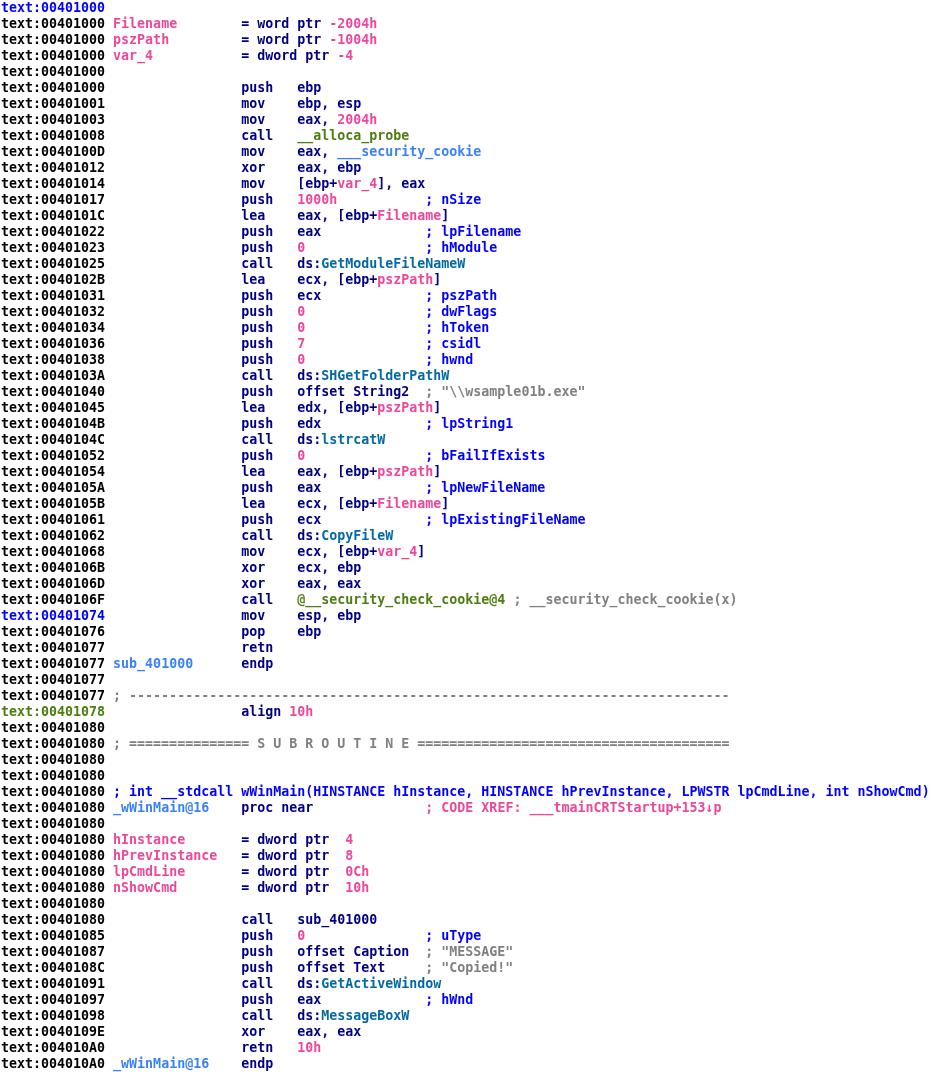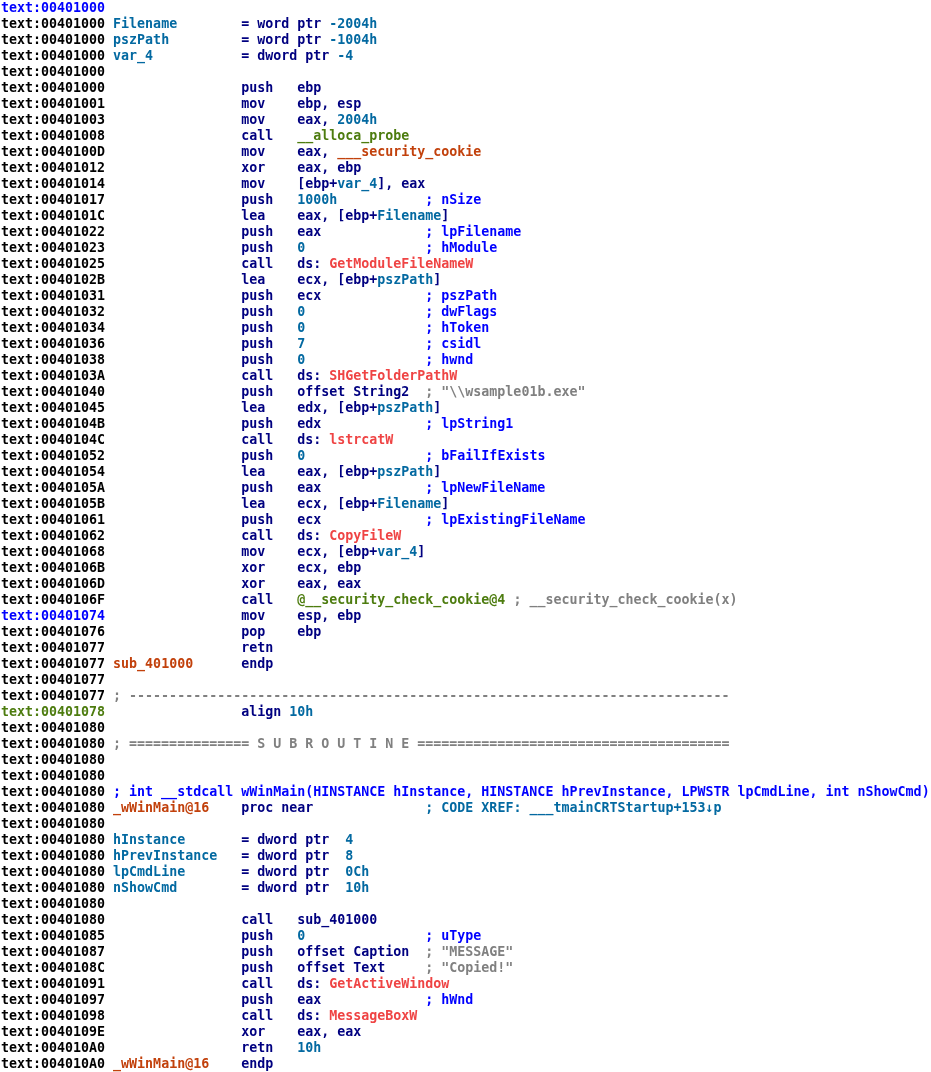--- a/index.html
+++ b/index.html
@@ -10,23 +10,23 @@
     font-size:13.3px;
     line-height:16px;
     white-space:pre;
     padding-left:1px;
   }
   .line{height:16px;}
   .a-def{color:#000000;}
   .a-hl{color:#0000ff;}
   .a-dim{color:#4d7c0f;}
   .c-code{color:#000080;}
-  .c-num{color:#0369a1;}
+  .c-num{color:#ec4899;}
   .c-autocmt{color:#0000ff;text-align:right;}
   .c-graycmt{color:#808080;}
-  .c-import{color:#ef4444;margin-left:8px;}
+  .c-import{color:#0369a1;}
   .c-libfn{color:#4d7c0f;}
-  .c-pub{color:#c2410c;}
+  .c-pub{color:#3b82f6;}
 </style>
 </head>
 <body>
 
 <div id="listing"><div class="line"><span class="addr a-hl">text:00401000</span></div><div class="line"><span class="addr a-def">text:00401000</span><span class="c-code"> </span><span class="c-num">Filename</span><span class="c-code">        </span><span class="c-code">= word ptr </span><span class="c-num">-2004h</span></div><div class="line"><span class="addr a-def">text:00401000</span><span class="c-code"> </span><span class="c-num">pszPath</span><span class="c-code">         </span><span class="c-code">= word ptr </span><span class="c-num">-1004h</span></div><div class="line"><span class="addr a-def">text:00401000</span><span class="c-code"> </span><span class="c-num">var_4</span><span class="c-code">           </span><span class="c-code">= dword ptr </span><span class="c-num">-4</span></div><div class="line"><span class="addr a-def">text:00401000</span></div><div class="line"><span class="addr a-def">text:00401000</span><span class="c-code">                 push   ebp</span></div><div class="line"><span class="addr a-def">text:00401001</span><span class="c-code">                 mov    ebp, esp</span></div><div class="line"><span class="addr a-def">text:00401003</span><span class="c-code">                 mov    eax, </span><span class="c-num">2004h</span></div><div class="line"><span class="addr a-def">text:00401008</span><span class="c-code">                 call   </span><span class="c-libfn">__alloca_probe</span></div><div class="line"><span class="addr a-def">text:0040100D</span><span class="c-code">                 mov    eax, </span><span class="c-pub">___security_cookie</span></div><div class="line"><span class="addr a-def">text:00401012</span><span class="c-code">                 xor    eax, ebp</span></div><div class="line"><span class="addr a-def">text:00401014</span><span class="c-code">                 mov    [ebp+</span><span class="c-num">var_4</span><span class="c-code">], eax</span></div><div class="line"><span class="addr a-def">text:00401017</span><span class="c-code">                 push   </span><span class="c-num">1000h</span><span class="c-code">           </span><span class="c-autocmt">; nSize</span></div><div class="line"><span class="addr a-def">text:0040101C</span><span class="c-code">                 lea    eax, [ebp+</span><span class="c-num">Filename</span><span class="c-code">]</span></div><div class="line"><span class="addr a-def">text:00401022</span><span class="c-code">                 push   eax             </span><span class="c-autocmt">; lpFilename</span></div><div class="line"><span class="addr a-def">text:00401023</span><span class="c-code">                 push   </span><span class="c-num">0</span><span class="c-code">               </span><span class="c-autocmt">; hModule</span></div><div class="line"><span class="addr a-def">text:00401025</span><span class="c-code">                 call   ds:</span><span class="c-import">GetModuleFileNameW</span></div><div class="line"><span class="addr a-def">text:0040102B</span><span class="c-code">                 lea    ecx, [ebp+</span><span class="c-num">pszPath</span><span class="c-code">]</span></div><div class="line"><span class="addr a-def">text:00401031</span><span class="c-code">                 push   ecx             </span><span class="c-autocmt">; pszPath</span></div><div class="line"><span class="addr a-def">text:00401032</span><span class="c-code">                 push   </span><span class="c-num">0</span><span class="c-code">               </span><span class="c-autocmt">; dwFlags</span></div><div class="line"><span class="addr a-def">text:00401034</span><span class="c-code">                 push   </span><span class="c-num">0</span><span class="c-code">               </span><span class="c-autocmt">; hToken</span></div><div class="line"><span class="addr a-def">text:00401036</span><span class="c-code">                 push   </span><span class="c-num">7</span><span class="c-code">               </span><span class="c-autocmt">; csidl</span></div><div class="line"><span class="addr a-def">text:00401038</span><span class="c-code">                 push   </span><span class="c-num">0</span><span class="c-code">               </span><span class="c-autocmt">; hwnd</span></div><div class="line"><span class="addr a-def">text:0040103A</span><span class="c-code">                 call   ds:</span><span class="c-import">SHGetFolderPathW</span></div><div class="line"><span class="addr a-def">text:00401040</span><span class="c-code">                 push   offset </span><span class="c-code">String2</span><span class="c-code">  </span><span class="c-graycmt">; "\\wsample01b.exe"</span></div><div class="line"><span class="addr a-def">text:00401045</span><span class="c-code">                 lea    edx, [ebp+</span><span class="c-num">pszPath</span><span class="c-code">]</span></div><div class="line"><span class="addr a-def">text:0040104B</span><span class="c-code">                 push   edx             </span><span class="c-autocmt">; lpString1</span></div><div class="line"><span class="addr a-def">text:0040104C</span><span class="c-code">                 call   ds:</span><span class="c-import">lstrcatW</span></div><div class="line"><span class="addr a-def">text:00401052</span><span class="c-code">                 push   </span><span class="c-num">0</span><span class="c-code">               </span><span class="c-autocmt">; bFailIfExists</span></div><div class="line"><span class="addr a-def">text:00401054</span><span class="c-code">                 lea    eax, [ebp+</span><span class="c-num">pszPath</span><span class="c-code">]</span></div><div class="line"><span class="addr a-def">text:0040105A</span><span class="c-code">                 push   eax             </span><span class="c-autocmt">; lpNewFileName</span></div><div class="line"><span class="addr a-def">text:0040105B</span><span class="c-code">                 lea    ecx, [ebp+</span><span class="c-num">Filename</span><span class="c-code">]</span></div><div class="line"><span class="addr a-def">text:00401061</span><span class="c-code">                 push   ecx             </span><span class="c-autocmt">; lpExistingFileName</span></div><div class="line"><span class="addr a-def">text:00401062</span><span class="c-code">                 call   ds:</span><span class="c-import">CopyFileW</span></div><div class="line"><span class="addr a-def">text:00401068</span><span class="c-code">                 mov    ecx, [ebp+</span><span class="c-num">var_4</span><span class="c-code">]</span></div><div class="line"><span class="addr a-def">text:0040106B</span><span class="c-code">                 xor    ecx, ebp</span></div><div class="line"><span class="addr a-def">text:0040106D</span><span class="c-code">                 xor    eax, eax</span></div><div class="line"><span class="addr a-def">text:0040106F</span><span class="c-code">                 call   </span><span class="c-libfn">@__security_check_cookie@4</span><span class="c-code"> </span><span class="c-graycmt">; __security_check_cookie(x)</span></div><div class="line"><span class="addr a-hl">text:00401074</span><span class="c-code">                 mov    esp, ebp</span></div><div class="line"><span class="addr a-def">text:00401076</span><span class="c-code">                 pop    ebp</span></div><div class="line"><span class="addr a-def">text:00401077</span><span class="c-code">                 retn</span></div><div class="line"><span class="addr a-def">text:00401077</span><span class="c-code"> </span><span class="c-pub">sub_401000</span><span class="c-code">      endp</span></div><div class="line"><span class="addr a-def">text:00401077</span></div><div class="line"><span class="addr a-def">text:00401077</span><span class="c-graycmt"> ; ---------------------------------------------------------------------------</span></div><div class="line"><span class="addr a-dim">text:00401078</span><span class="c-code">                 align </span><span class="c-num">10h</span></div><div class="line"><span class="addr a-def">text:00401080</span></div><div class="line"><span class="addr a-def">text:00401080</span><span class="c-graycmt"> ; =============== S U B R O U T I N E =======================================</span></div><div class="line"><span class="addr a-def">text:00401080</span></div><div class="line"><span class="addr a-def">text:00401080</span></div><div class="line"><span class="addr a-def">text:00401080</span><span class="c-autocmt"> ; int __stdcall wWinMain(HINSTANCE hInstance, HINSTANCE hPrevInstance, LPWSTR lpCmdLine, int nShowCmd)</span></div><div class="line"><span class="addr a-def">text:00401080</span><span class="c-code"> </span><span class="c-pub">_wWinMain@16</span><span class="c-code">    proc near              </span><span class="c-num">; CODE XREF: ___tmainCRTStartup+153↓p</span></div><div class="line"><span class="addr a-def">text:00401080</span></div><div class="line"><span class="addr a-def">text:00401080</span><span class="c-code"> </span><span class="c-num">hInstance</span><span class="c-code">       </span><span class="c-code">= dword ptr  </span><span class="c-num">4</span></div><div class="line"><span class="addr a-def">text:00401080</span><span class="c-code"> </span><span class="c-num">hPrevInstance</span><span class="c-code">   </span><span class="c-code">= dword ptr  </span><span class="c-num">8</span></div><div class="line"><span class="addr a-def">text:00401080</span><span class="c-code"> </span><span class="c-num">lpCmdLine</span><span class="c-code">       </span><span class="c-code">= dword ptr  </span><span class="c-num">0Ch</span></div><div class="line"><span class="addr a-def">text:00401080</span><span class="c-code"> </span><span class="c-num">nShowCmd</span><span class="c-code">        </span><span class="c-code">= dword ptr  </span><span class="c-num">10h</span></div><div class="line"><span class="addr a-def">text:00401080</span></div><div class="line"><span class="addr a-def">text:00401080</span><span class="c-code">                 call   </span><span class="c-code">sub_401000</span></div><div class="line"><span class="addr a-def">text:00401085</span><span class="c-code">                 push   </span><span class="c-num">0</span><span class="c-code">               </span><span class="c-autocmt">; uType</span></div><div class="line"><span class="addr a-def">text:00401087</span><span class="c-code">                 push   offset </span><span class="c-code">Caption</span><span class="c-code">  </span><span class="c-graycmt">; "MESSAGE"</span></div><div class="line"><span class="addr a-def">text:0040108C</span><span class="c-code">                 push   offset </span><span class="c-code">Text</span><span class="c-code">     </span><span class="c-graycmt">; "Copied!"</span></div><div class="line"><span class="addr a-def">text:00401091</span><span class="c-code">                 call   ds:</span><span class="c-import">GetActiveWindow</span></div><div class="line"><span class="addr a-def">text:00401097</span><span class="c-code">                 push   eax             </span><span class="c-autocmt">; hWnd</span></div><div class="line"><span class="addr a-def">text:00401098</span><span class="c-code">                 call   ds:</span><span class="c-import">MessageBoxW</span></div><div class="line"><span class="addr a-def">text:0040109E</span><span class="c-code">                 xor    eax, eax</span></div><div class="line"><span class="addr a-def">text:004010A0</span><span class="c-code">                 retn   </span><span class="c-num">10h</span></div><div class="line"><span class="addr a-def">text:004010A0</span><span class="c-code"> </span><span class="c-pub">_wWinMain@16</span><span class="c-code">    endp</span></div></div>
 
 </body></html>

